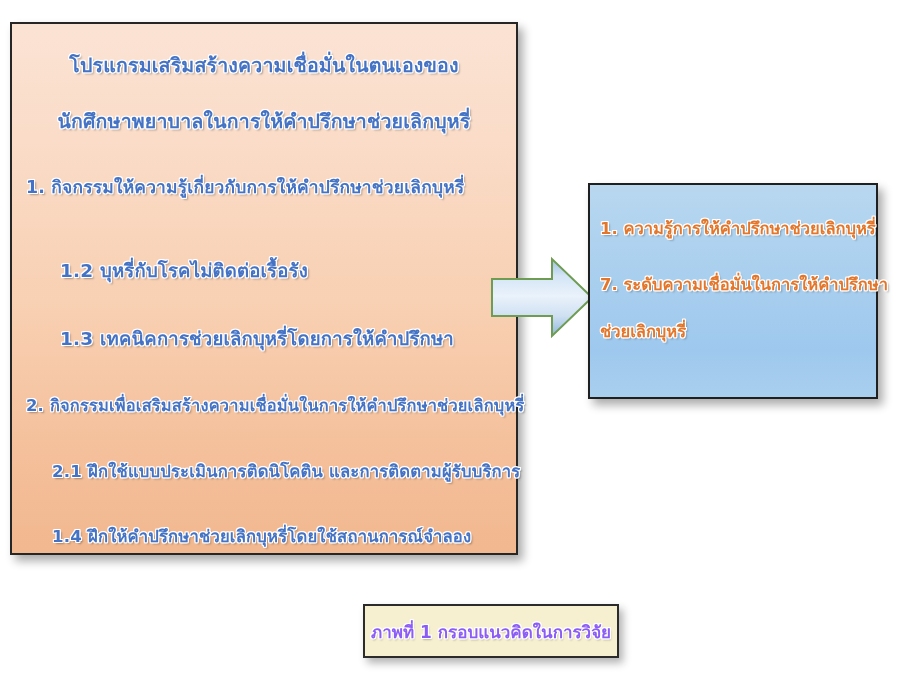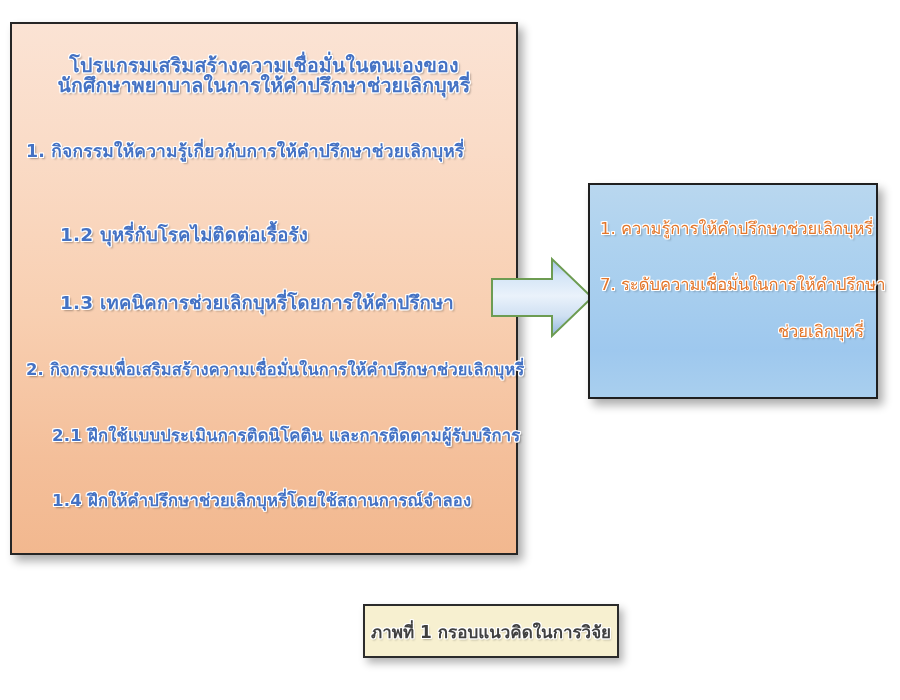--- a/index.html
+++ b/index.html
@@ -53,21 +53,21 @@
     white-space: nowrap;
   }
 
   .title-line {
     font-size: 19.5px;
     text-align: center;
     line-height: 1;
     margin: 0;
   }
   .t1 { margin-top: 18px; }
-  .t2 { }
+  .t2 { margin-top: 36px; }
 
   .item-l0 {
     font-size: 18.5px;
     text-align: left;
     margin: 0;
     padding-left: 4px;
   }
   .item-l1 {
     font-size: 18.5px;
     text-align: left;
@@ -103,56 +103,55 @@
     height: 216px;
     box-sizing: border-box;
     border: 2px solid #1f1f1f;
     background: linear-gradient(to bottom, #b9d7ef 0%, #aed2ef 28%, #a6cdee 55%, #9ec8ee 78%, #a9cfee 100%);
     box-shadow: 5px 6px 9px rgba(0,0,0,0.33);
     padding: 30px 12px 10px 10px;
   }
 
   .thai-line-orange {
     color: #e3762a;
-    font-weight: normal;
+    font-weight: bold;
     font-size: 16.5px;
     white-space: nowrap;
     text-shadow:
       1px 0 0 #ffffff,
      -1px 0 0 #ffffff,
       0 1px 0 #ffffff,
       0 -1px 0 #ffffff,
       1px 1px 0 #ffffff,
      -1px -1px 0 #ffffff,
       1px -1px 0 #ffffff,
      -1px 1px 0 #ffffff,
       2px 2px 2px rgba(0,0,0,0.28);
     margin: 0;
-    text-align: right;
   }
   .r-gap1 { margin-top: 30px; }
   .r-gap2 { margin-top: 21px; }
 
   
   .caption-box {
     position: absolute;
     left: 363px;
     top: 604px;
     width: 256px;
     height: 54px;
     box-sizing: border-box;
     border: 2px solid #2b2b2b;
     background: #f7f0d0;
     box-shadow: 4px 5px 8px rgba(0,0,0,0.30);
     display: flex;
     align-items: center;
     justify-content: center;
   }
   .caption-text {
-    color: #404040;
+    color: #8b5cf6;
     font-weight: bold;
     font-size: 17px;
     white-space: nowrap;
     text-shadow:
       1px 0 0 #ffffff,
      -1px 0 0 #ffffff,
       0 1px 0 #ffffff,
       0 -1px 0 #ffffff,
       1px 1px 0 #ffffff,
      -1px -1px 0 #ffffff,

